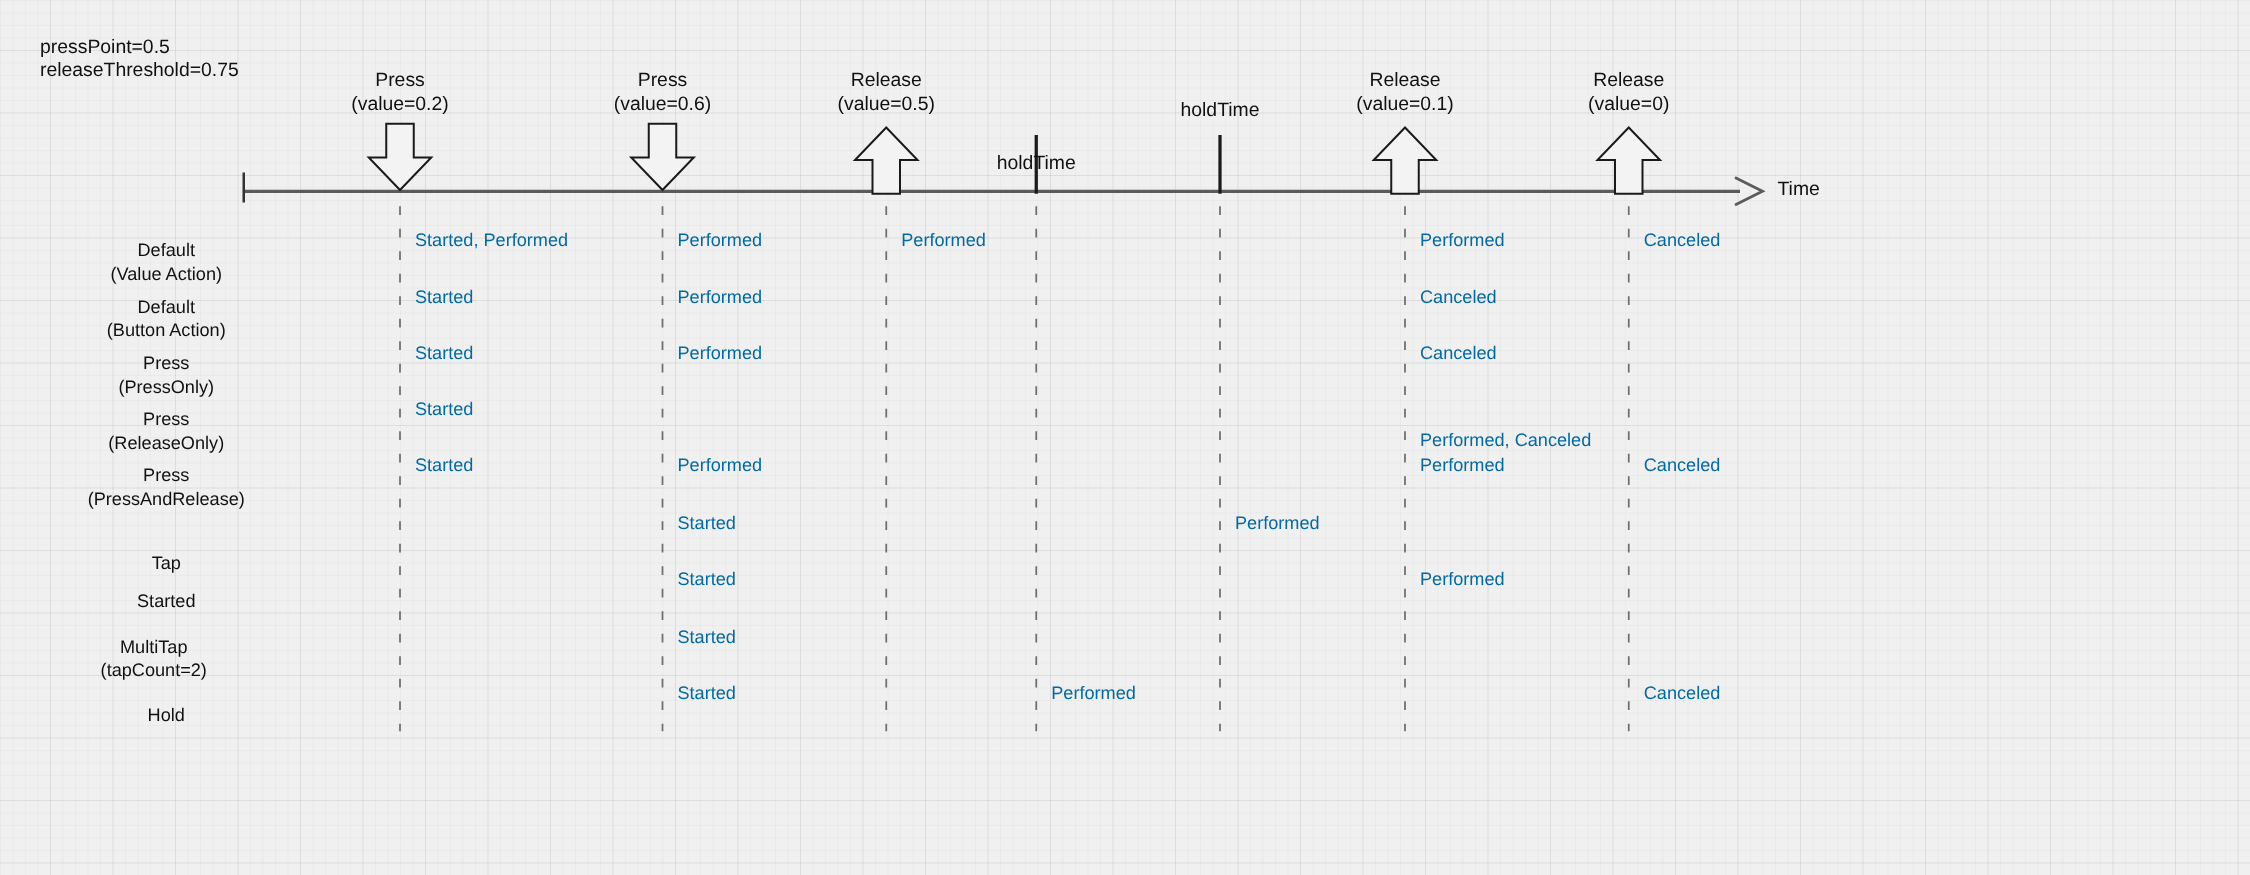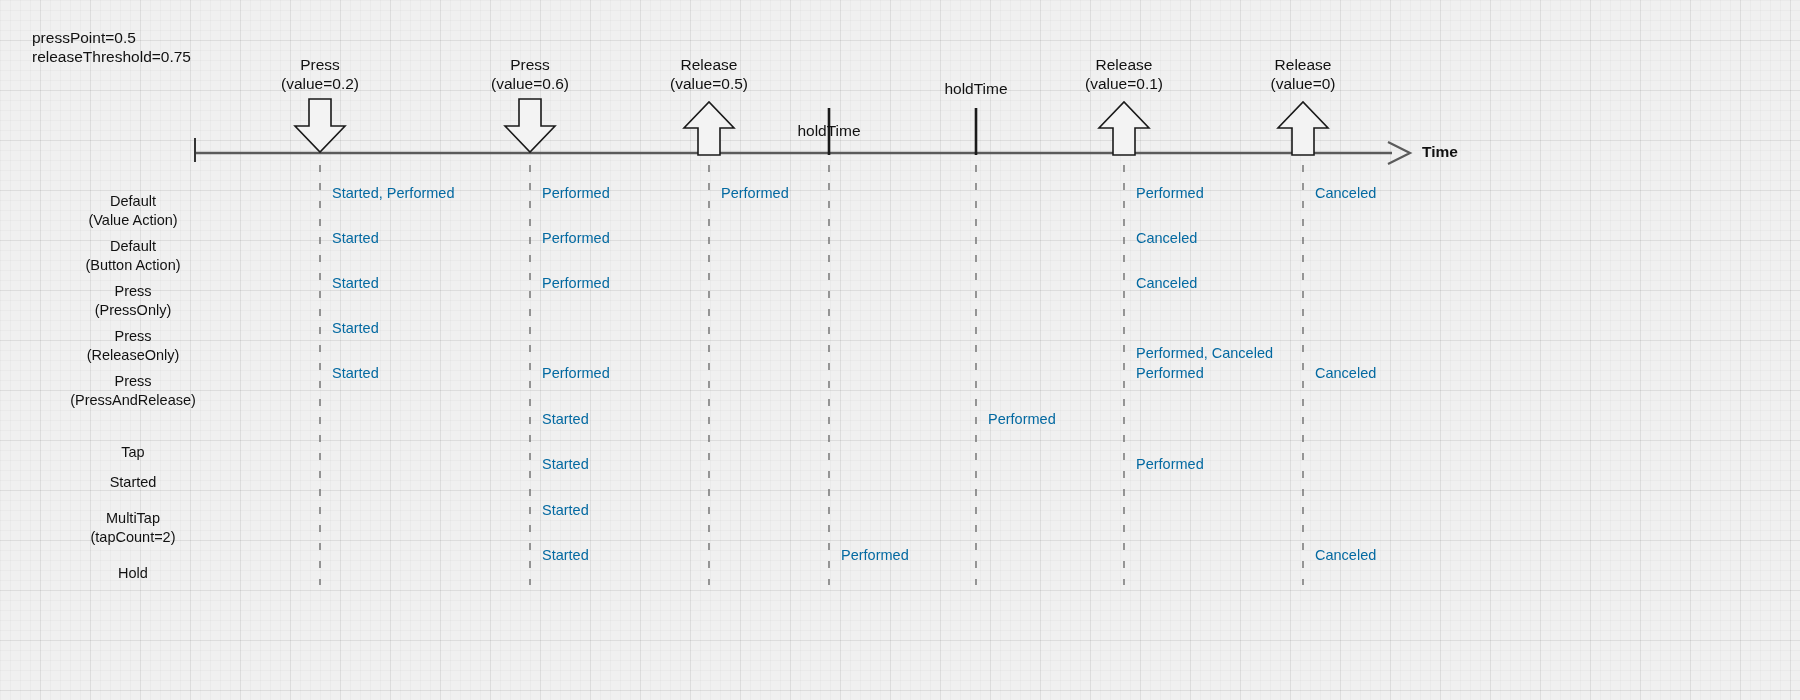--- a/index.html
+++ b/index.html
@@ -104,21 +104,21 @@
       <g>
         <polygon points="1113,155 1135,155 1135,128 1149,128 1124,102 1099,128 1113,128" fill="#f3f3f3" stroke="#1a1a1a" stroke-width="1.6" stroke-linejoin="miter"></polygon>
         <line x1="1124" y1="165" x2="1124" y2="585" stroke="#6e6e6e" stroke-width="1.4" stroke-dasharray="7 11"></line>
       </g>
       <g>
         <polygon points="1292,155 1314,155 1314,128 1328,128 1303,102 1278,128 1292,128" fill="#f3f3f3" stroke="#1a1a1a" stroke-width="1.6" stroke-linejoin="miter"></polygon>
         <line x1="1303" y1="165" x2="1303" y2="585" stroke="#6e6e6e" stroke-width="1.4" stroke-dasharray="7 11"></line>
       </g>
     </svg>
 
-  <div class="axis-label" id="axis-label" style="left: 1422px; top: 143px; font-weight: bold;">Time</div>
+  <div class="axis-label" id="axis-label" style="left: 1422px; top: 143px;">Time</div>
 
   <div id="marker-labels">
       <div class="marker-label" style="left: 320px; top: 55px;">Press
 (value=0.2)</div>
       <div class="marker-label" style="left: 530px; top: 55px;">Press
 (value=0.6)</div>
       <div class="marker-label" style="left: 709px; top: 55px;">Release
 (value=0.5)</div>
       <div class="marker-label" style="left: 829px; top: 77px; margin-top: 44px;">holdTime</div>
       <div class="marker-label" style="left: 976px; top: 79px;">holdTime</div>
@@ -133,21 +133,21 @@
       <div class="row-label" style="left: 133px; top: 238px;">Default
 (Button Action)</div>
       <div class="row-label" style="left: 133px; top: 283px;">Press
 (PressOnly)</div>
       <div class="row-label" style="left: 133px; top: 328px;">Press
 (ReleaseOnly)</div>
       <div class="row-label" style="left: 133px; top: 373px;">Press
 (PressAndRelease)</div>
       <div class="row-label" style="left: 133px; top: 434px;">Tap</div>
       <div class="row-label" style="left: 133px; top: 464px;">Started</div>
-      <div class="row-label" style="left: 133px; top: 510px;">MultiTap
+      <div class="row-label" style="left: 123px; top: 510px;">MultiTap
 (tapCount=2)</div>
       <div class="row-label" style="left: 133px; top: 555px; text-align: center;">Hold</div>
     </div>
   <div id="events">
       <div class="event" style="left: 332px; top: 193px;">Started, Performed</div>
       <div class="event" style="left: 542px; top: 193px;">Performed</div>
       <div class="event" style="left: 721px; top: 193px;">Performed</div>
       <div class="event" style="left: 1136px; top: 193px;">Performed</div>
       <div class="event" style="left: 1315px; top: 193px;">Canceled</div>
       <div class="event" style="left: 332px; top: 238px;">Started</div>

